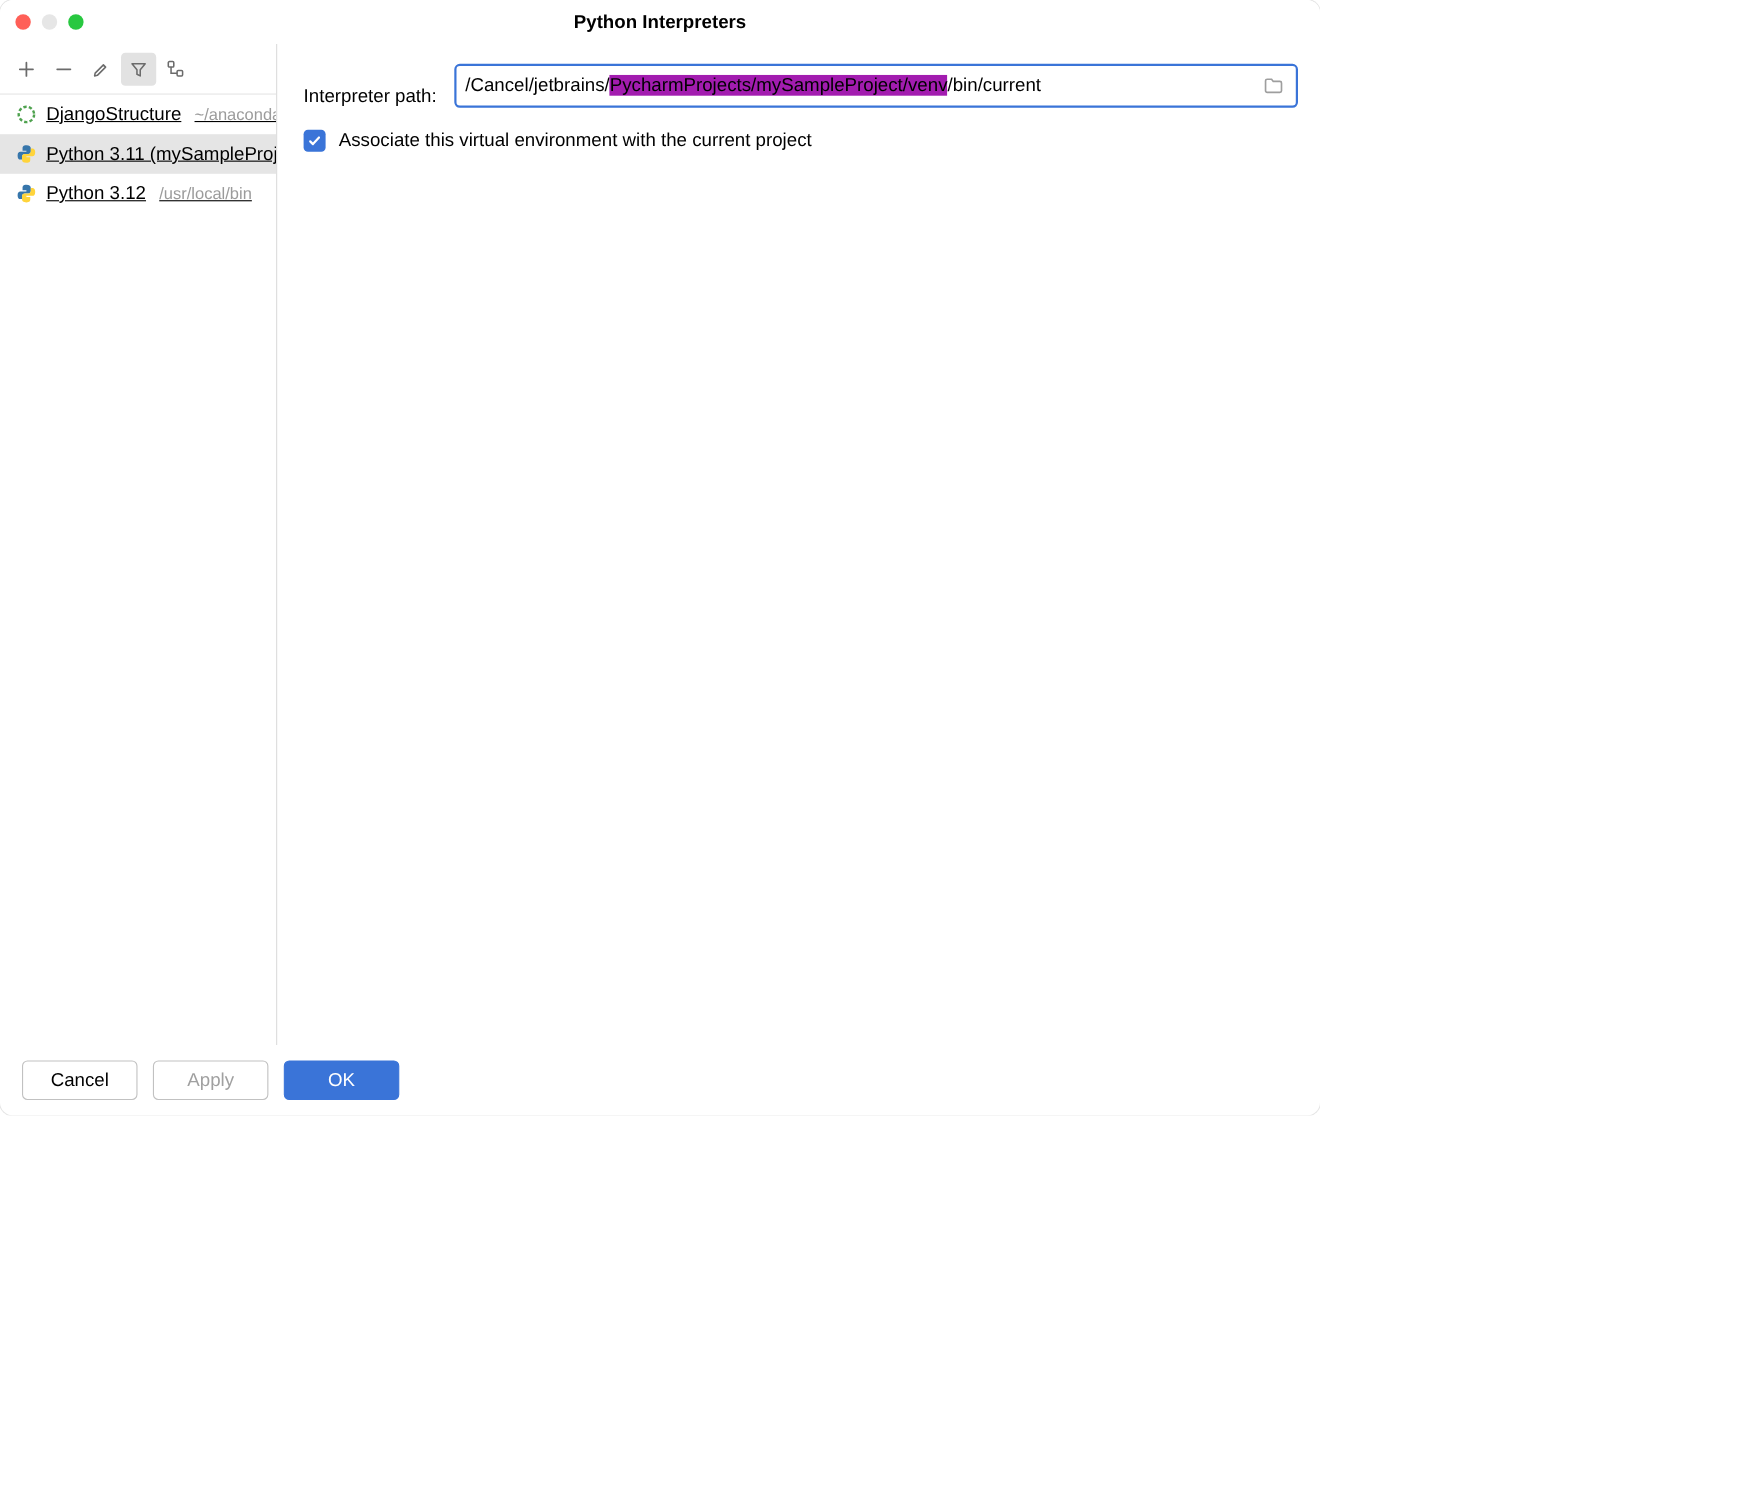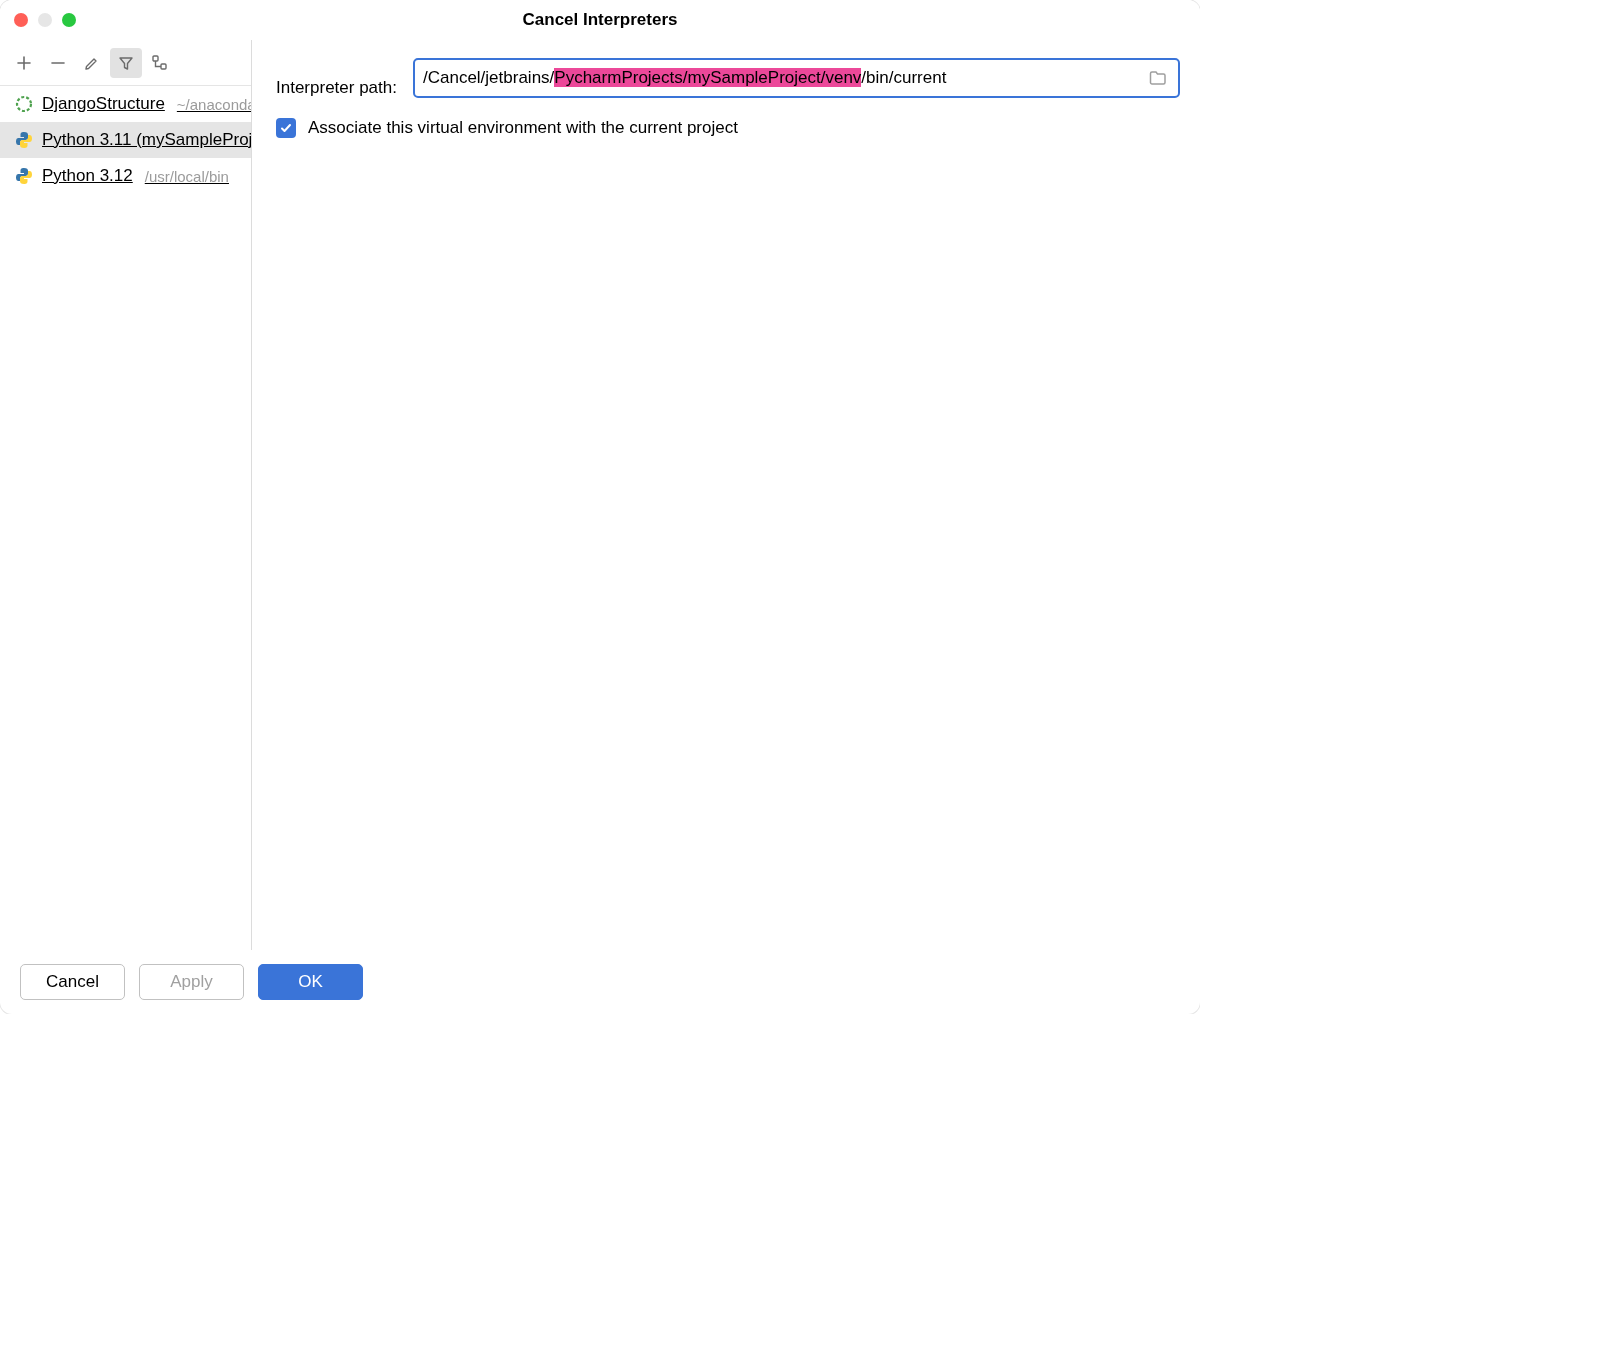--- a/index.html
+++ b/index.html
@@ -130,21 +130,21 @@
     background: #fff;
   }
   .path-text {
     flex: 1;
     font-size: 17px;
     white-space: nowrap;
     overflow: hidden;
     padding-left: 2px;
   }
   .path-text .sel {
-    background: #ec4899;
+    background: #a21caf;
   }
   .folder-btn {
     width: 24px; height: 24px;
     color: #9e9e9e;
     display: flex; align-items:center; justify-content:center;
     cursor: pointer;
   }
   .row-check {
     display: flex;
     align-items: center;
@@ -195,21 +195,21 @@
 </head>
 <body>
 
 <div class="window">
   <div class="titlebar">
     <div class="traffic-lights">
       <div class="tl close"></div>
       <div class="tl min"></div>
       <div class="tl max"></div>
     </div>
-    <div class="title">Cancel Interpreters</div>
+    <div class="title">Python Interpreters</div>
   </div>
 
   <div class="content">
     <div class="sidebar">
       <div class="toolbar">
         <div class="tb-btn">
           <svg width="16" height="16" viewBox="0 0 16 16">
               <path d="M8 2v12M2 8h12" stroke="currentColor" stroke-width="1.6" stroke-linecap="round"></path>
             </svg>
         </div>

